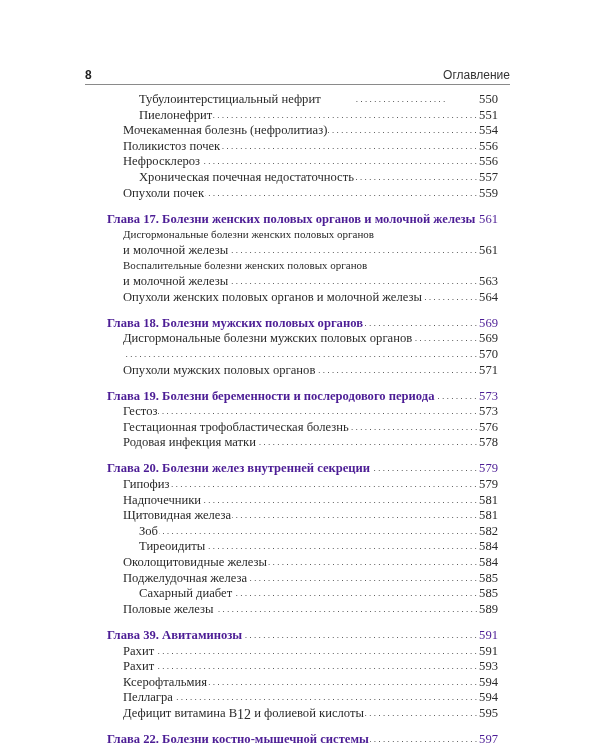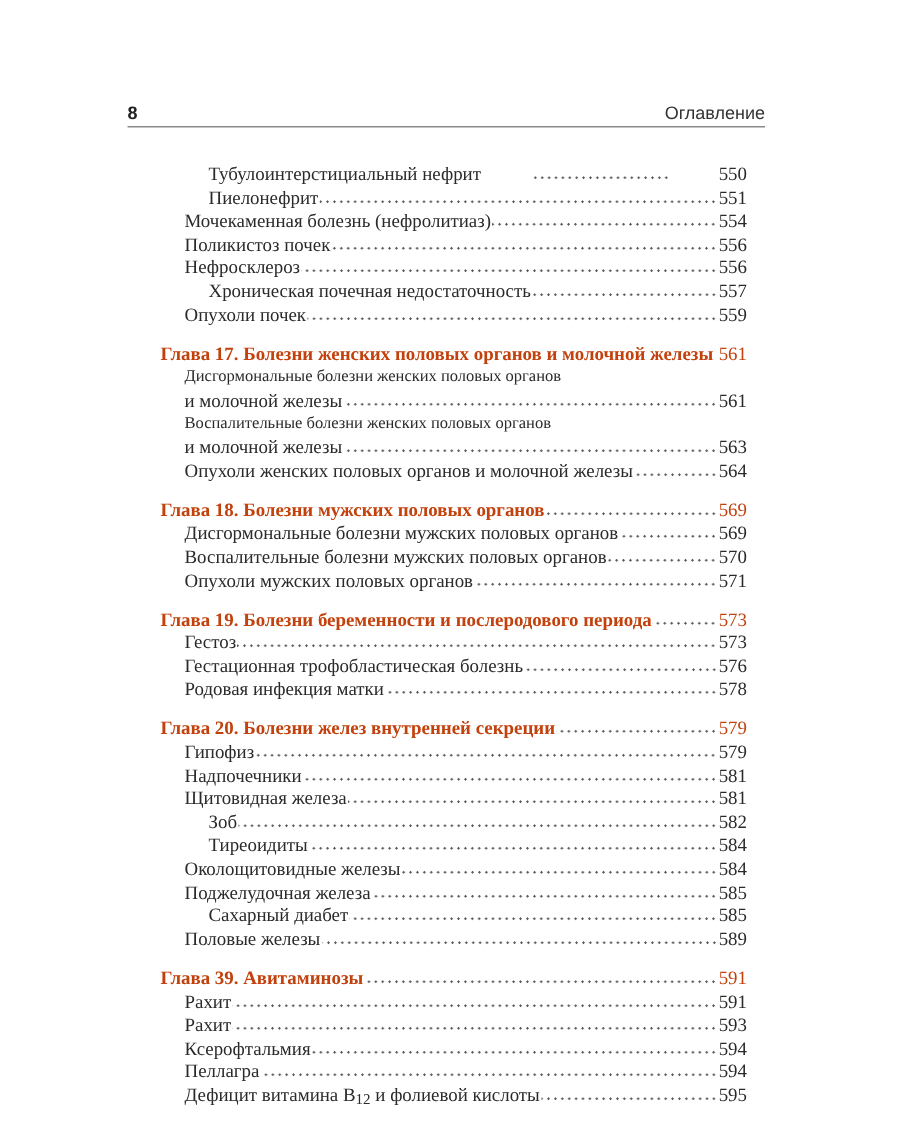--- a/index.html
+++ b/index.html
@@ -14,31 +14,31 @@
   }
   .header .pnum { position: absolute; left: 0; top: 2px; font-size: 12px; font-weight: bold; color: #222; }
   .header .title { position: absolute; right: 0; top: 2px; font-size: 12px; color: #333; margin-left: 47px; }
   .toc { position: absolute; left: 107px; top: 92px; width: 391px; }
   .row {
     display: flex; align-items: baseline; font-size: 12.6px; line-height: 15.6px; height: 15.6px;
     white-space: nowrap;
   }
   .row.l1 { padding-left: 16px; }
   .row.l2 { padding-left: 32px; }
-  .row.chapter { font-weight: bold; margin-top: 10.5px; color: #c2410c; }
-  .row.first { margin-top: 17px; gap: 32px; }
+  .row.chapter { font-weight: bold; margin-top: 10.5px; color: #4c1d95; }
+  .row.first { margin-top: 0; gap: 32px; }
   .row .label { flex: 0 0 auto; }
   .row .dots {
     flex: 1 1 auto; overflow: hidden; margin: 0 1px; position: relative; height: 10px;
     background-image: radial-gradient(circle, #555 0.7px, transparent 0.9px);
     background-size: 4.6px 3px; background-repeat: repeat-x; background-position: right bottom;
   }
   .row .page { flex: 0 0 auto; font-weight: normal; text-align: center; }
   .wrap { font-size: 11px; line-height: 15.6px; height: 15.6px; padding-left: 16px; white-space: nowrap; }
-  sub { font-size: 10px; vertical-align: -2px; line-height: 0; }
+  sub { font-size: 14px; vertical-align: -2px; line-height: 0; }
 </style>
 </head>
 <body>
 
 <div class="header">
   <span class="pnum">8</span>
   <span class="title">Оглавление</span>
 </div>
 
 <div class="toc">
@@ -106,21 +106,20 @@
       <span class="label">Глава 18. Болезни мужских половых органов</span>
       <span class="dots"></span>
       <span class="page">569</span>
     </div>
   <div class="row l1">
       <span class="label">Дисгормональные болезни мужских половых органов</span>
       <span class="dots"></span>
       <span class="page">569</span>
     </div>
   <div class="row l1">
-      <span class="label">Воспалительные болезни мужских половых органов</span>
       <span class="dots"></span>
       <span class="page">570</span>
     </div>
   <div class="row l1">
       <span class="label">Опухоли мужских половых органов</span>
       <span class="dots"></span>
       <span class="page">571</span>
     </div>
 
   <div class="row chapter">

